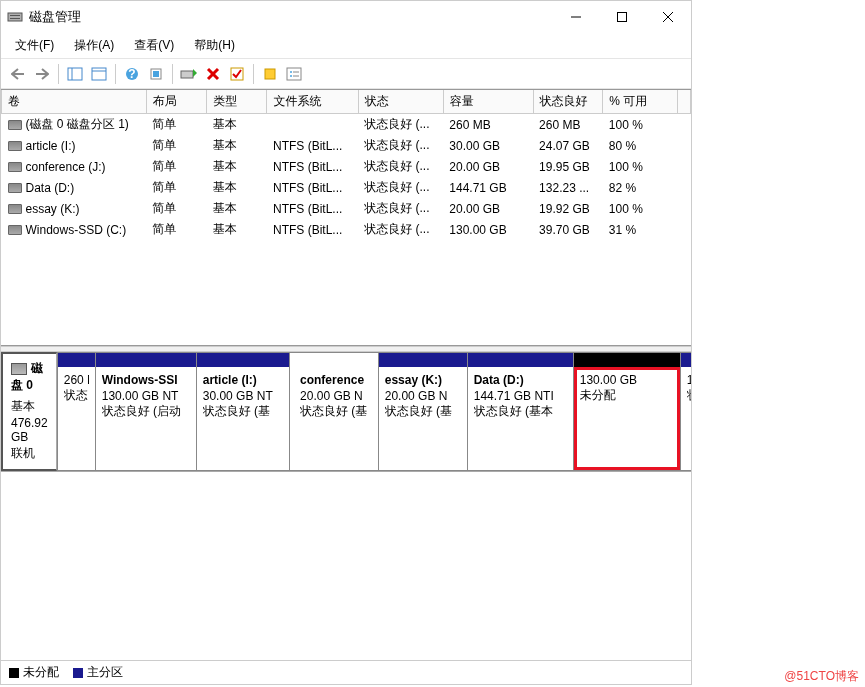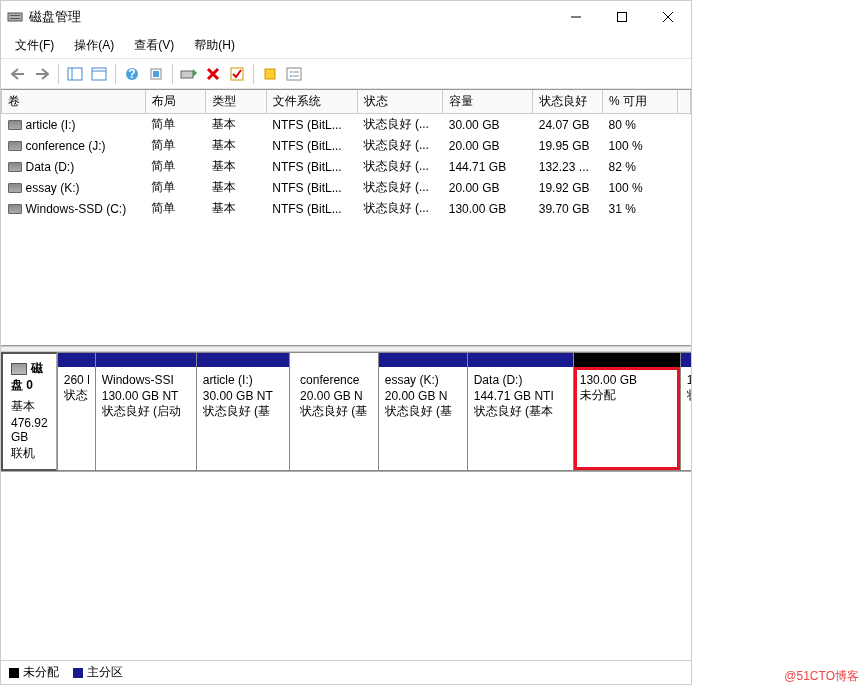--- a/index.html
+++ b/index.html
@@ -29,21 +29,21 @@
 .diskinfo .dname{font-weight:bold;margin-bottom:4px}
 .diskinfo .dline{margin-bottom:1px}
 .diskicon{display:inline-block;width:16px;height:12px;background:linear-gradient(#999,#bbb);border:1px solid #555;margin-right:4px;vertical-align:middle}
 .parts{flex:1;display:flex}
 .part{border:1px solid #888;border-left:none;display:flex;flex-direction:column;min-width:0}
 .part:first-child{border-left:1px solid #888}
 .parthdr{height:14px}
 .hdr-primary{background:#1a1a8f}
 .hdr-unalloc{background:#000}
 .partbody{flex:1;padding:6px 6px;background:#fff;overflow:hidden;white-space:nowrap}
-.partbody .pname{font-weight:normal;margin-bottom:2px;overflow:hidden;text-overflow:clip}
+.partbody .pname{font-weight:bold;margin-bottom:2px;overflow:hidden;text-overflow:clip}
 .partbody .pline{overflow:hidden;text-overflow:clip}
 .highlight .partbody{border:3px solid #e81123;padding:3px 3px}
 .legend{height:24px;border-top:1px solid #ccc;display:flex;align-items:center;padding:0 8px;gap:14px}
 .legitem{display:flex;align-items:center;gap:4px}
 .legsq{width:10px;height:10px}
 .watermark{position:absolute;right:6px;bottom:2px;color:#ef4444;font-size:12px}
 </style>
 </head>
 <body>
 
@@ -165,20 +165,31 @@
      <th style="width:100px">文件系统</th>
      <th style="width:92px">状态</th>
      <th style="width:108px">容量</th>
      <th style="width:76px">状态良好</th>
      <th style="width:100px">% 可用</th>
      <th></th>
     </tr>
           </thead>
     <tbody id="volbody">
             <tr>
+              <td><span class="volicon"></span>(磁盘 0 磁盘分区 1)</td>
+              <td>简单</td>
+              <td>基本</td>
+              <td></td>
+              <td>状态良好 (...</td>
+              <td>260 MB</td>
+              <td>260 MB</td>
+              <td>100 %</td>
+              <td></td>
+            </tr>
+            <tr>
               <td><span class="volicon"></span>article (I:)</td>
               <td>简单</td>
               <td>基本</td>
               <td>NTFS (BitL...</td>
               <td>状态良好 (...</td>
               <td>30.00 GB</td>
               <td>24.07 GB</td>
               <td>80 %</td>
               <td></td>
             </tr>

